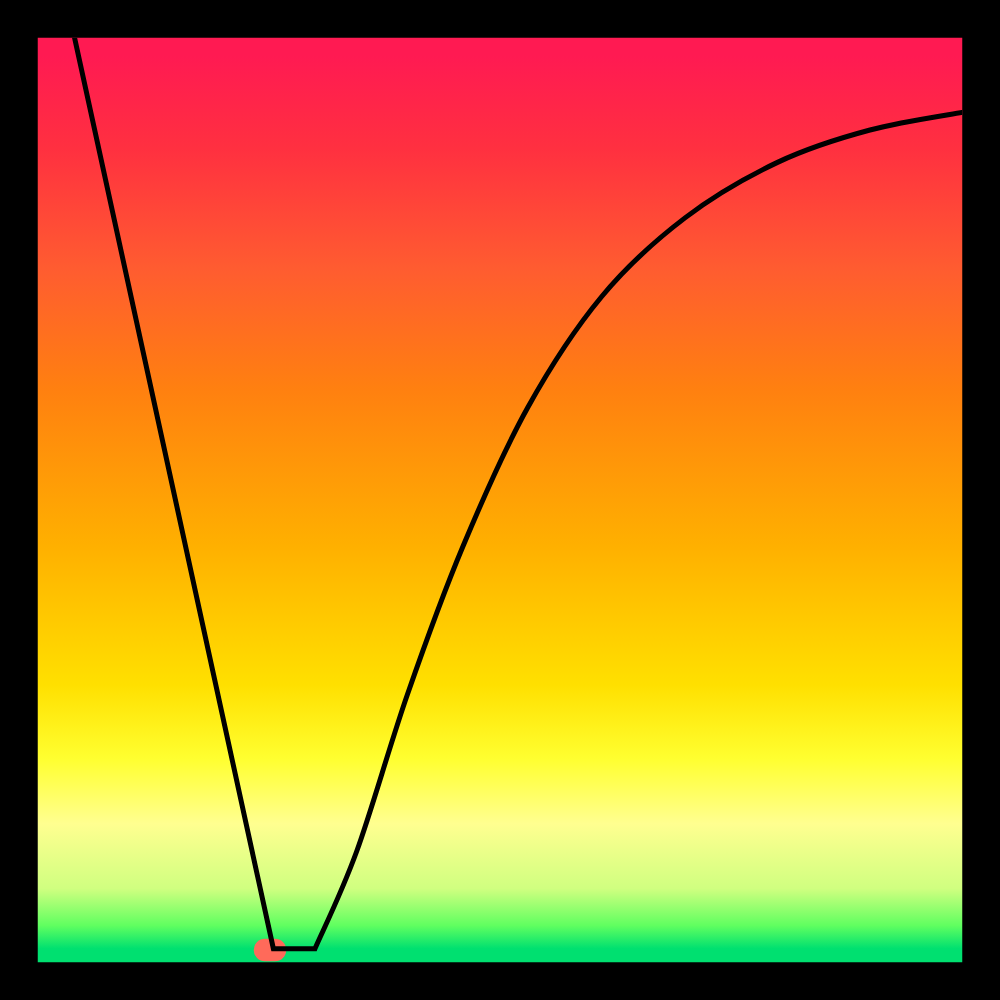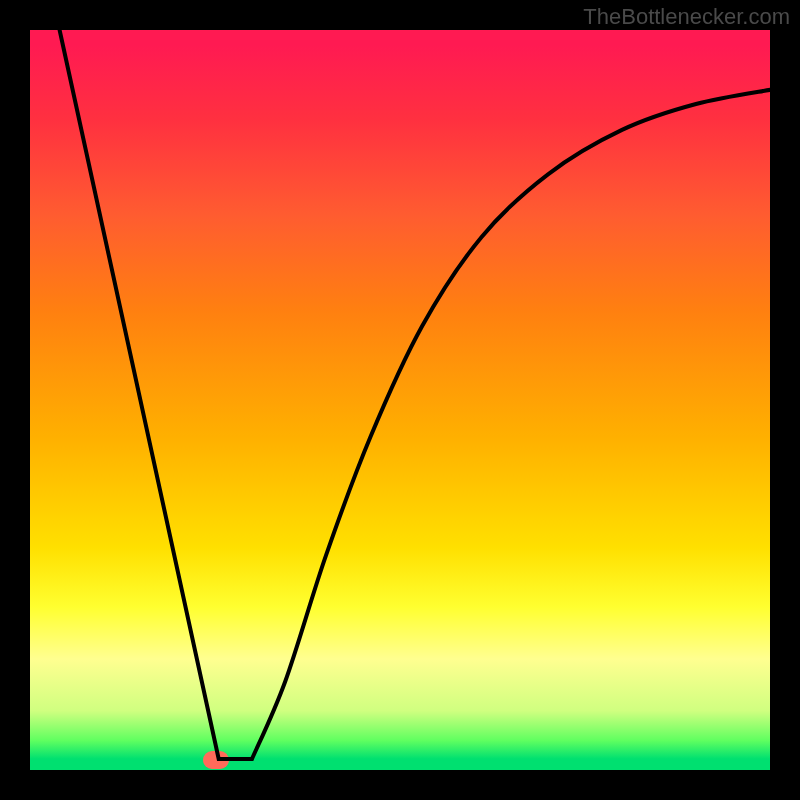--- a/index.html
+++ b/index.html
@@ -60,21 +60,20 @@
     height: 18px;
     background: #ff6a5a;
     border-radius: 9px;
     transform: translate(-50%, -50%);
   }
 </style>
 </head>
 <body>
 
 <div class="chart-container">
-  <div class="page-label">TheBottlenecker.com</div>
   <div class="plot-area">
     <div class="gradient-bg"></div>
     <div class="dot" style="left: 186.48px; top: 730.38px;"></div>
     <svg class="curve" viewBox="0 0 740 740" preserveAspectRatio="none">
       <path d="M 29.6 0 L 188.70000000000002 728.9 L 222 728.9 C 227.55 715.95, 242.96666666666664 685.1166666666667, 255.29999999999998 651.2 C 267.6333333333333 617.2833333333334, 281.81666666666666 566.1, 296 525.4 C 310.18333333333334 484.7, 324.3666666666667 445.2333333333334, 340.40000000000003 407.00000000000006 C 356.4333333333334 368.7666666666667, 373.70000000000005 329.3, 392.20000000000005 296 C 410.70000000000005 262.7, 430.43333333333334 232.48333333333335, 451.4 207.20000000000002 C 472.3666666666666 181.91666666666669, 494.56666666666666 162.18333333333328, 518 144.29999999999995 C 541.4333333333334 126.41666666666661, 567.3333333333334 111.61666666666667, 592 99.9 C 616.6666666666666 88.18333333333334, 640.7166666666667 80.78333333333333, 666 73.99999999999999 C 691.2833333333333 67.21666666666664, 730.75 61.666666666666636, 743.6999999999999 59.19999999999997" fill="none" stroke="#000" stroke-width="4" stroke-linecap="round"></path>
     </svg>
   </div>
 </div>
 
 </body></html>

